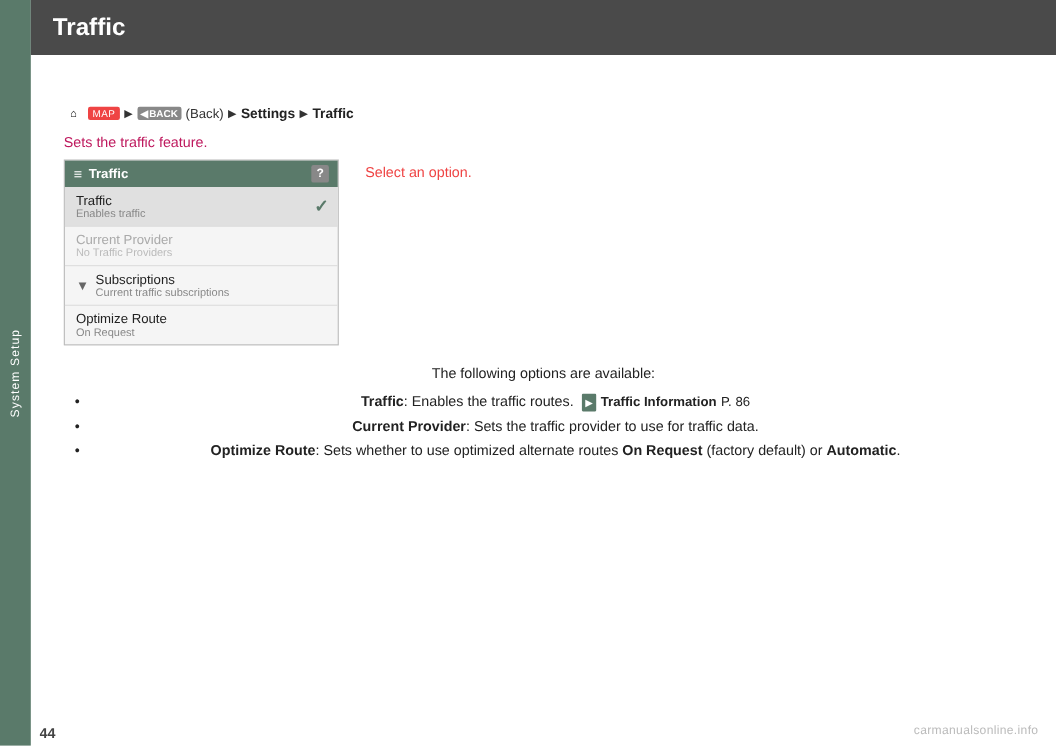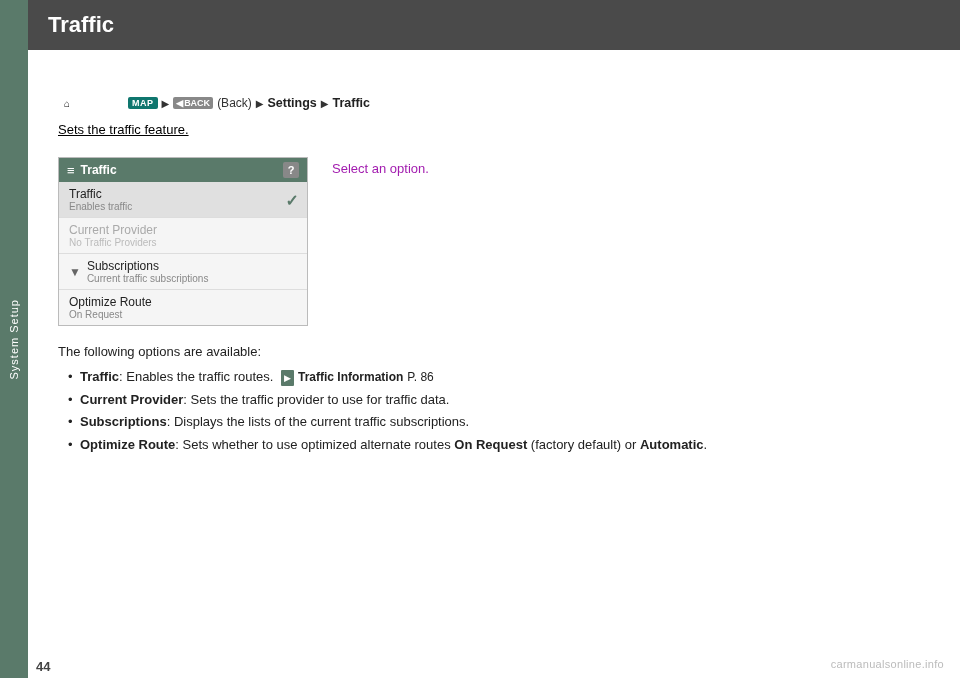--- a/index.html
+++ b/index.html
@@ -68,28 +68,27 @@
     }
     .breadcrumb-icon {
       width: 18px;
       height: 18px;
       display: inline-flex;
       align-items: center;
       justify-content: center;
       font-size: 10px;
     }
     .breadcrumb-map-btn {
-      background: #0f766e;
+      background: #ef4444;
       color: #fff;
       font-size: 9px;
-      font-weight: bold;
+      font-weight: normal;
       padding: 1px 4px;
       border-radius: 2px;
       letter-spacing: 0.5px;
-      margin-left: 48px;
     }
     .breadcrumb-back-btn {
       background: #888;
       color: #fff;
       font-size: 9px;
       font-weight: bold;
       padding: 1px 3px;
       border-radius: 2px;
       display: flex;
       align-items: center;
@@ -101,23 +100,22 @@
     }
     .breadcrumb-bold {
       font-weight: bold;
       font-size: 12.5px;
       color: #222;
     }
 
     
     .description {
       font-size: 13px;
-      color: #000000;
-      margin-bottom: 20px;
-      text-decoration: underline;
+      color: #be185d;
+      margin-bottom: 8px;
     }
 
     
     .menu-section {
       display: flex;
       gap: 24px;
       margin-bottom: 16px;
     }
 
     
@@ -201,29 +199,30 @@
       gap: 6px;
     }
     .down-arrow-icon {
       font-size: 12px;
       color: #666;
     }
 
     
     .select-option-text {
       font-size: 13px;
-      color: #a21caf;
+      color: #ef4444;
       padding-top: 4px;
     }
 
     
     .options-section {
       font-size: 13px;
       color: #222;
       line-height: 1.6;
+      text-align: center;
     }
     .options-header {
       font-size: 13px;
       margin-bottom: 4px;
     }
     .option-list {
       list-style: none;
       padding-left: 10px;
     }
     .option-list li {
@@ -357,23 +356,20 @@
           <span class="ref-link">
             <span class="ref-arrow">▶</span>
             <strong>Traffic Information</strong>
             <span>P. 86</span>
           </span>
         </li>
         <li>
           <span class="bold-term">Current Provider</span><span>: Sets the traffic provider to use for traffic data.</span>
         </li>
         <li>
-          <span class="bold-term">Subscriptions</span><span>: Displays the lists of the current traffic subscriptions.</span>
-        </li>
-        <li>
           <span class="bold-term">Optimize Route</span><span>: Sets whether to use optimized alternate routes </span><strong>On Request</strong><span> (factory default) or </span><strong>Automatic</strong><span>.</span>
         </li>
       </ul>
     </div>
 
   </div>
 </div>
 
 <span class="page-number" style="position:fixed; bottom:4px; left:36px; font-size:13px; color:#444; font-weight:bold;">44</span>
 <span class="watermark" style="position:fixed; bottom:8px; right:16px; font-size:11px; color:#bbb;">carmanualsonline.info</span>

